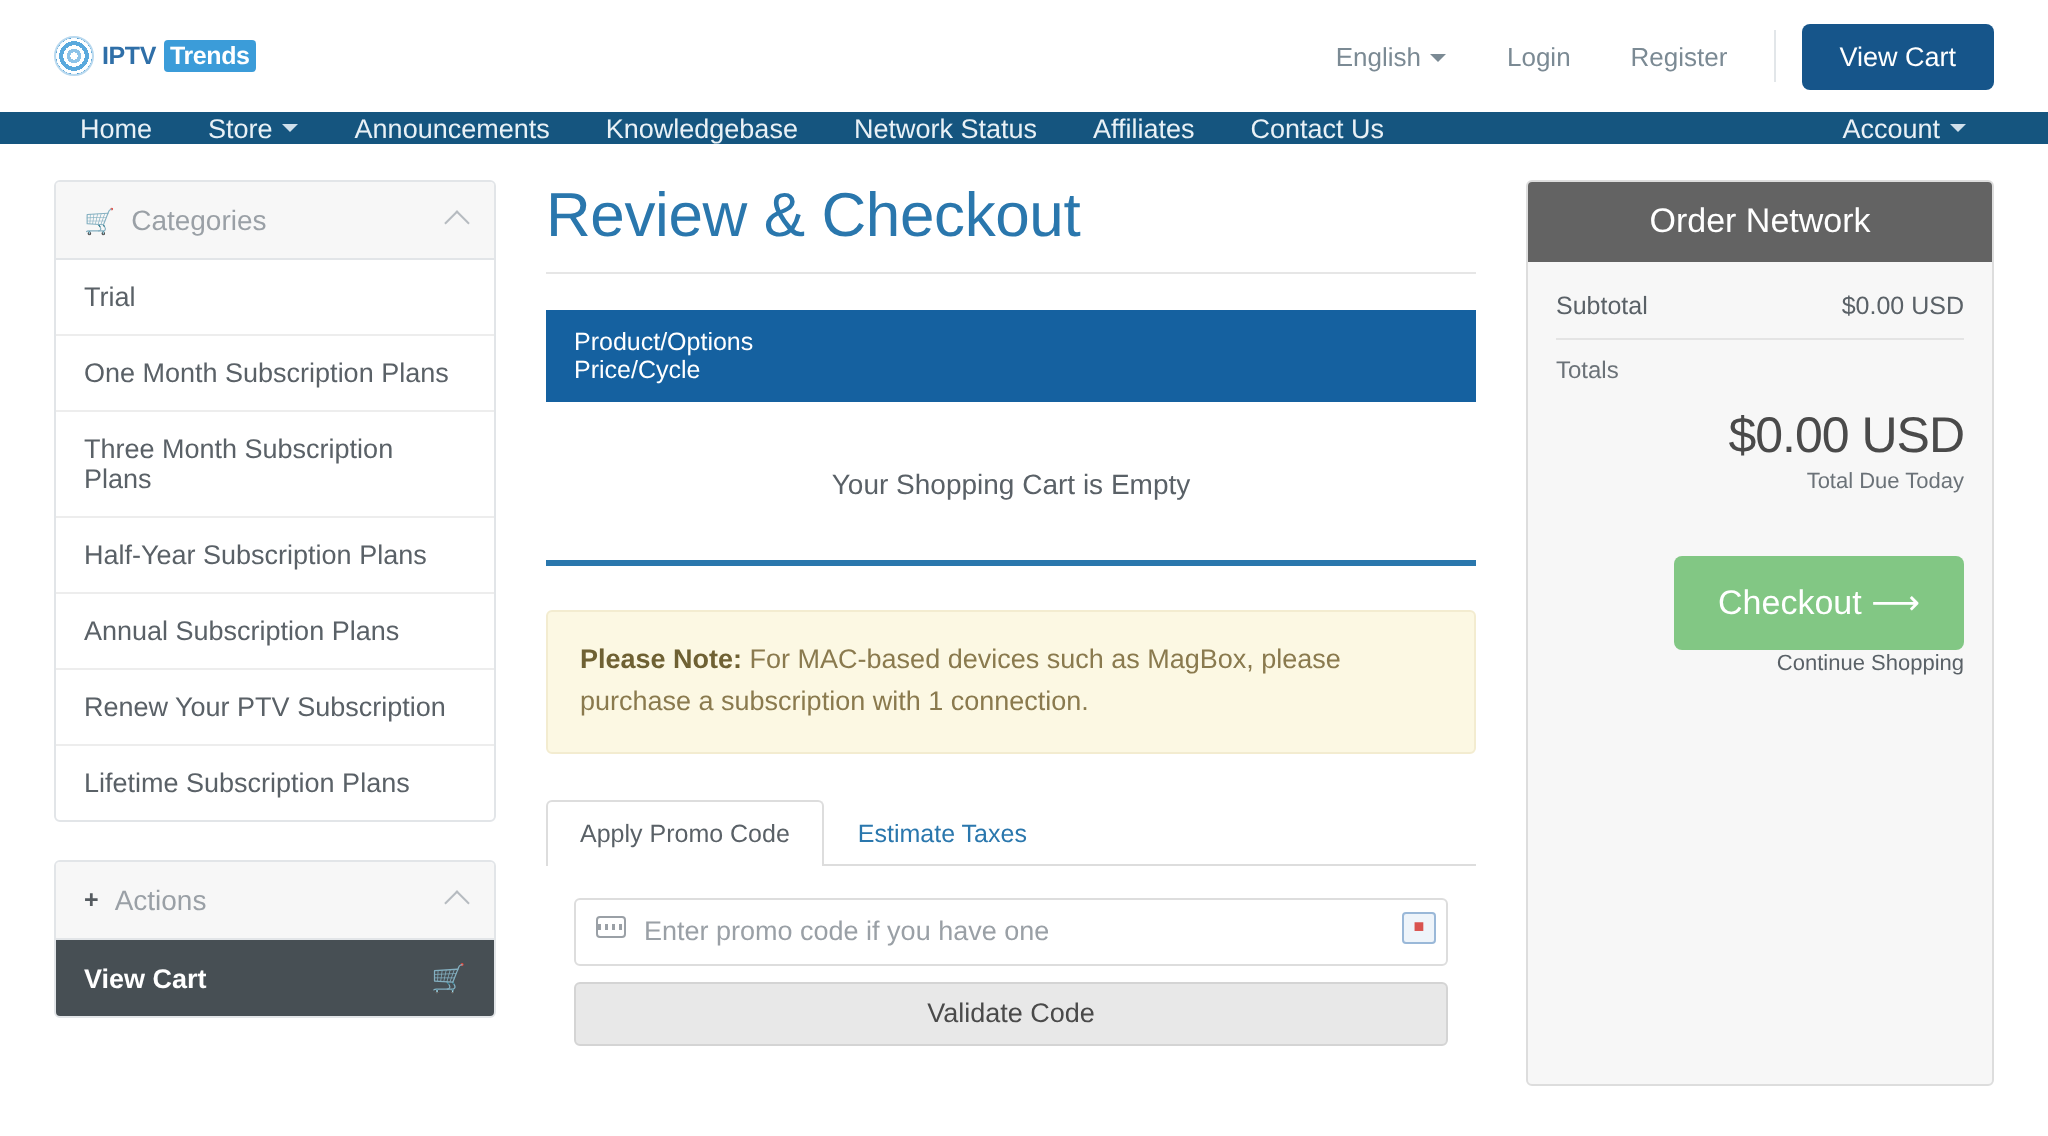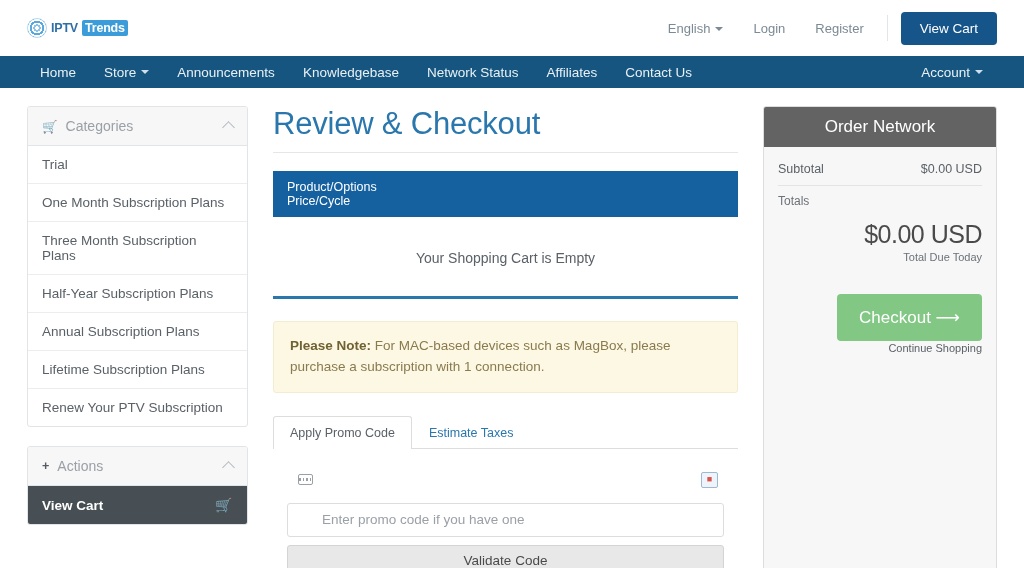--- a/index.html
+++ b/index.html
@@ -46,21 +46,21 @@
   }
   .top-divider { width: 1px; height: 26px; background: #e2e6e9; margin: 0 13px 0 8px; }
   .btn-viewcart-top {
     background: #16558a; color: #fff; font-size: 13.5px;
     padding: 9px 19px; border-radius: 4px; border: none;
     white-space: nowrap; cursor: pointer;
   }
 
   
   .mainnav {
-    background: #15557f; height: 32px;
+    background: #15557f; height: 16px;
     display: flex; align-items: stretch;
     padding: 0 27px;
   }
   .navitem {
     display: flex; align-items: center;
     color: #e9f1f6; font-size: 13.5px;
     padding: 0 14px; text-decoration: none; white-space: nowrap;
     cursor: pointer;
   }
   .navitem:first-child { padding-left: 13px; }
@@ -138,21 +138,20 @@
   .tabpane {
     border-top: 1px solid #ddd; padding: 16px 14px 20px;
   }
   .promo-wrap { position: relative; }
   .promo-input {
     width: 100%; height: 34px;
     border: 1px solid #ddd; border-radius: 3px;
     padding: 0 30px 0 34px;
     font-family: "Liberation Sans", sans-serif; font-size: 13.5px;
     color: #555;
-    margin-top: 38px;
   }
   .promo-input::placeholder { color: #9aa0a6; }
   .ticket-ico {
     position: absolute; left: 11px; top: 9px;
     width: 15px; height: 11px; border: 1.4px solid #9aa0a6; border-radius: 2px;
     background: repeating-linear-gradient(to right, #9aa0a6 0 1.5px, transparent 1.5px 3.5px);
     background-size: 100% 3px; background-repeat: no-repeat;
     background-position: center;
   }
   .autofill-badge {
@@ -247,22 +246,22 @@
       <div class="panel-head">
         <span class="ico">🛒</span>
         <span>Categories</span>
         <span class="chevron-up"></span>
       </div>
       <div class="panel-item">Trial</div>
       <div class="panel-item">One Month Subscription Plans</div>
       <div class="panel-item">Three Month Subscription Plans</div>
       <div class="panel-item">Half-Year Subscription Plans</div>
       <div class="panel-item">Annual Subscription Plans</div>
+      <div class="panel-item">Renew Your PTV Subscription</div>
       <div class="panel-item">Lifetime Subscription Plans</div>
-      <div class="panel-item">Renew Your PTV Subscription</div>
     </div>
 
     <div class="panel">
       <div class="panel-head">
         <span class="ico"><b>+</b></span>
         <span>Actions</span>
         <span class="chevron-up"></span>
       </div>
       <div class="panel-item active">
         <span>View Cart</span>

